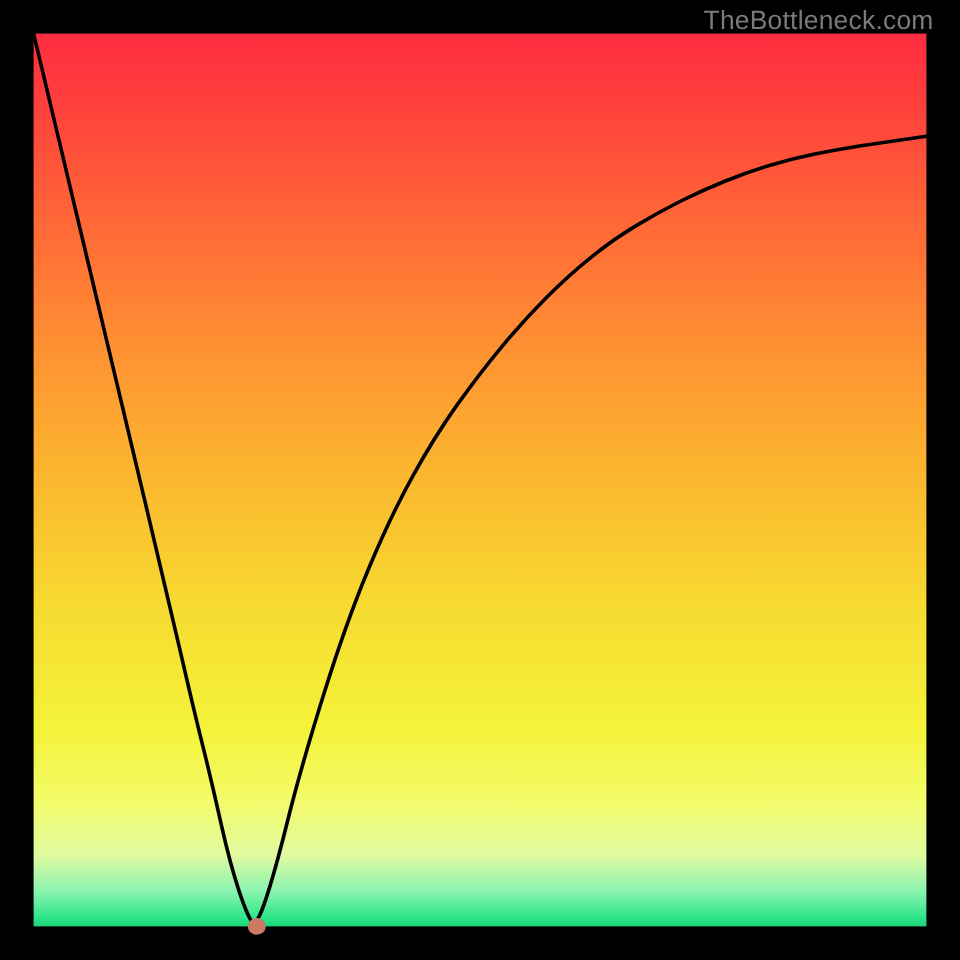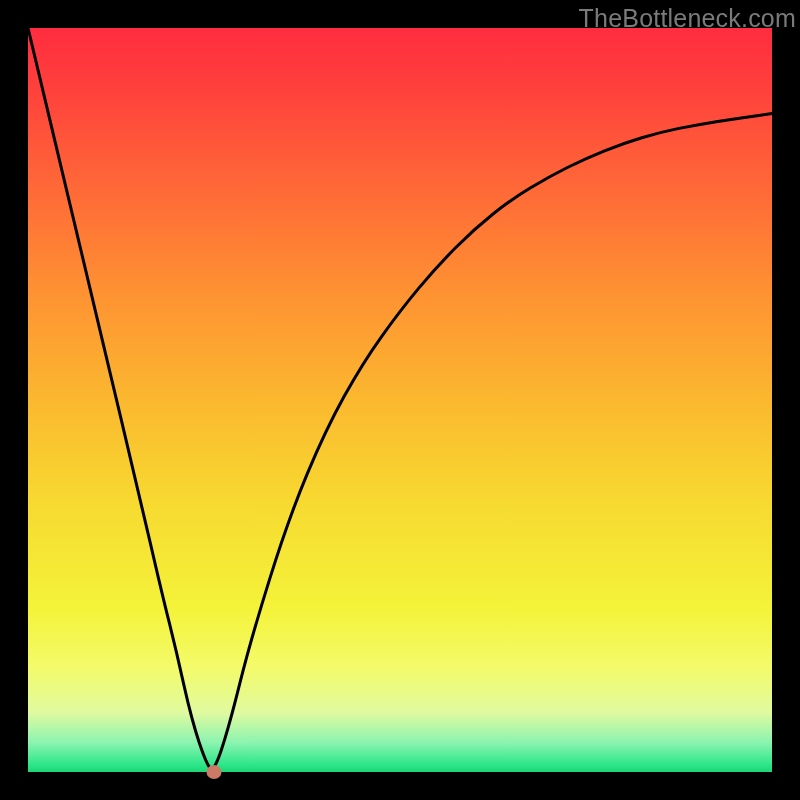--- a/index.html
+++ b/index.html
@@ -38,23 +38,23 @@
       #f3fb6a 86%,
       #e0fa9f 92%,
       #8cf4b0 96%,
       #2ee68a 99%,
       #1ad676 100%
     );
   }
   .watermark {
     position: absolute;
     top: 4px;
-    right: 4px;
+    right: 22px;
     color: #7a7a7a;
-    font-size: 25px;
+    font-size: 22px;
     letter-spacing: 0.2px;
     font-weight: 400;
     user-select: none;
     margin-left: 38px;
   }
   svg.curve {
     position: absolute;
     top: 0;
     left: 0;
     width: 744px;

